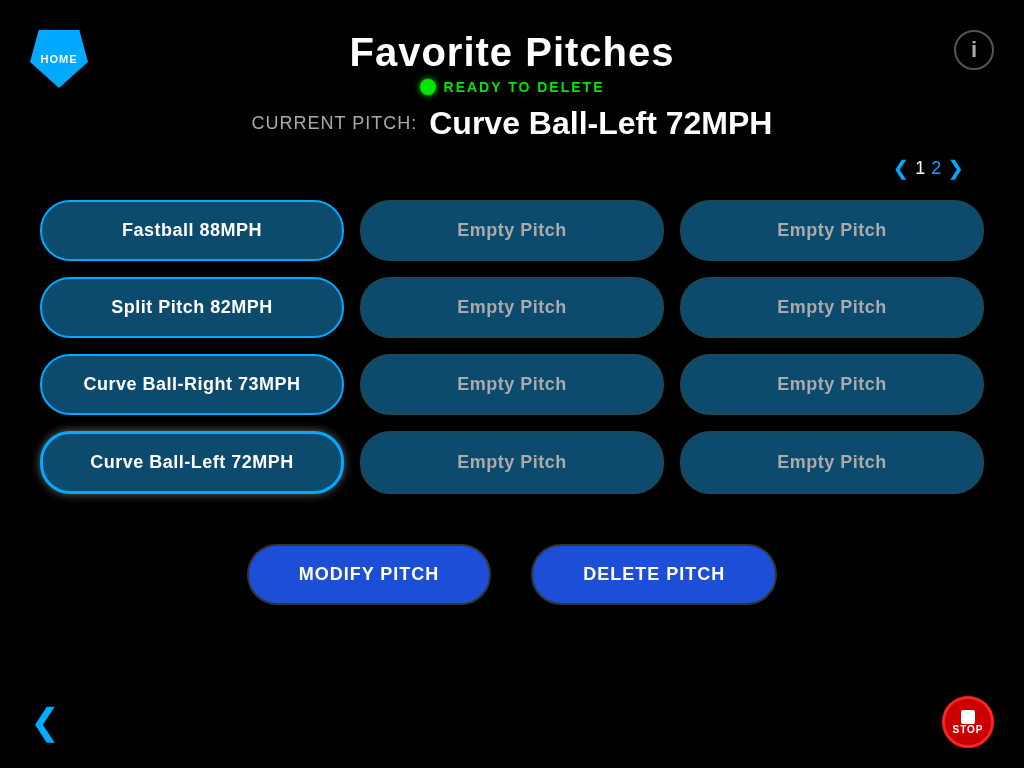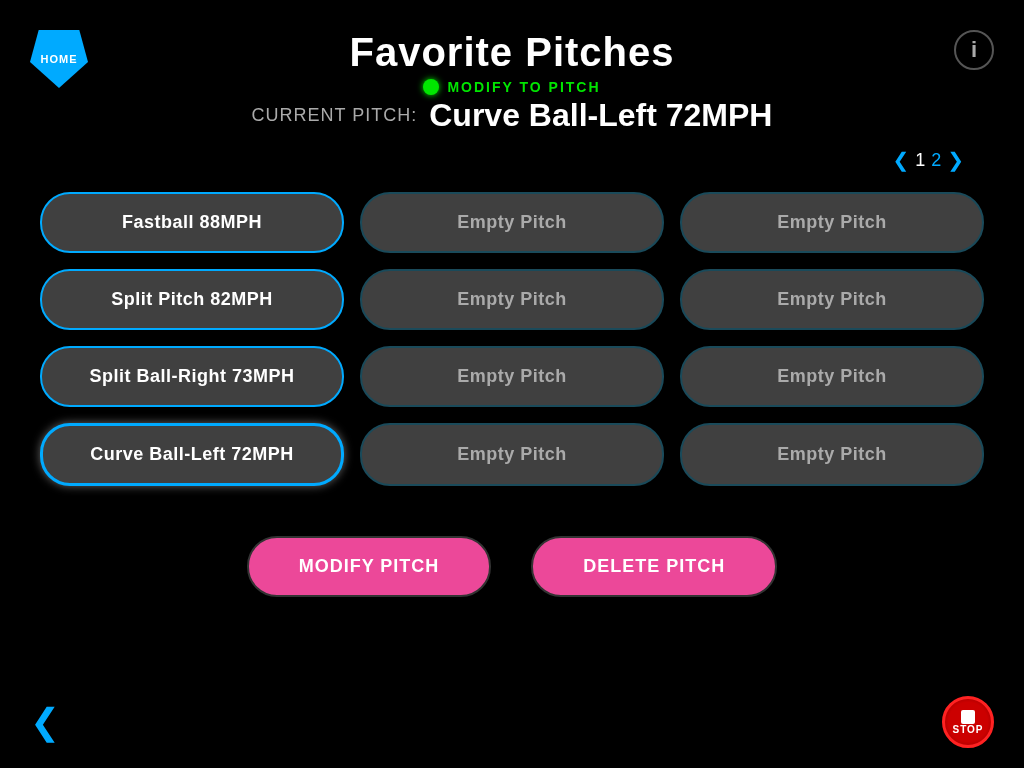--- a/index.html
+++ b/index.html
@@ -44,21 +44,21 @@
       font-size: 14px;
       font-weight: bold;
       color: #00e600;
       letter-spacing: 2px;
     }
     .current-pitch-row {
       display: flex;
       align-items: center;
       justify-content: center;
       gap: 12px;
-      margin-top: 2px;
+      margin-top: 10px;
     }
     .current-pitch-label {
       font-size: 18px;
       color: #aaa;
       letter-spacing: 1px;
     }
     .current-pitch-value {
       font-size: 32px;
       font-weight: bold;
       color: #fff;
@@ -131,21 +131,21 @@
     
     .pitch-grid {
       display: grid;
       grid-template-columns: 1fr 1fr 1fr;
       gap: 16px;
       padding: 20px 40px;
       margin-top: 0;
     }
 
     .pitch-btn {
-      background: #404040;
+      background: #0c4a6e;
       border: 2px solid #00aaff;
       border-radius: 30px;
       color: #fff;
       font-size: 18px;
       font-weight: bold;
       padding: 18px 12px;
       cursor: pointer;
       text-align: center;
       letter-spacing: 0.5px;
       transition: background 0.15s;
@@ -163,21 +163,21 @@
     }
 
     
     .bottom-bar {
       display: flex;
       justify-content: center;
       gap: 40px;
       margin-top: 30px;
     }
     .action-btn {
-      background: #ec4899;
+      background: #1d4ed8;
       border: 2px solid #333;
       border-radius: 30px;
       color: #fff;
       font-size: 18px;
       font-weight: bold;
       padding: 18px 50px;
       cursor: pointer;
       letter-spacing: 1px;
     }
 
@@ -230,21 +230,21 @@
 </button>
 
 <button class="info-btn">
   <span>i</span>
 </button>
 
 <div class="header">
   <div class="header-title">Favorite Pitches</div>
   <div class="ready-badge">
     <div class="green-dot"></div>
-    <span class="ready-text">MODIFY TO PITCH</span>
+    <span class="ready-text">READY TO DELETE</span>
   </div>
   <div class="current-pitch-row">
     <span class="current-pitch-label">CURRENT PITCH:</span>
     <span class="current-pitch-value">Curve Ball-Left 72MPH</span>
   </div>
 </div>
 
 <div class="pagination">
   <button class="page-arrow">❮</button>
   <span class="page-num active">1</span>
@@ -252,21 +252,21 @@
   <button class="page-arrow">❯</button>
 </div>
 
 <div class="pitch-grid" id="pitch-grid">
 <button class="pitch-btn named">Fastball 88MPH</button>
     <button class="pitch-btn empty">Empty Pitch</button>
     <button class="pitch-btn empty">Empty Pitch</button>
     <button class="pitch-btn named">Split Pitch 82MPH</button>
     <button class="pitch-btn empty">Empty Pitch</button>
     <button class="pitch-btn empty">Empty Pitch</button>
-    <button class="pitch-btn named">Split Ball-Right 73MPH</button>
+    <button class="pitch-btn named">Curve Ball-Right 73MPH</button>
     <button class="pitch-btn empty">Empty Pitch</button>
     <button class="pitch-btn empty">Empty Pitch</button>
     <button class="pitch-btn named selected">Curve Ball-Left 72MPH</button>
     <button class="pitch-btn empty">Empty Pitch</button>
     <button class="pitch-btn empty">Empty Pitch</button>
   </div>
 
 <div class="bottom-bar">
   <button class="action-btn">MODIFY PITCH</button>
   <button class="action-btn">DELETE PITCH</button>

